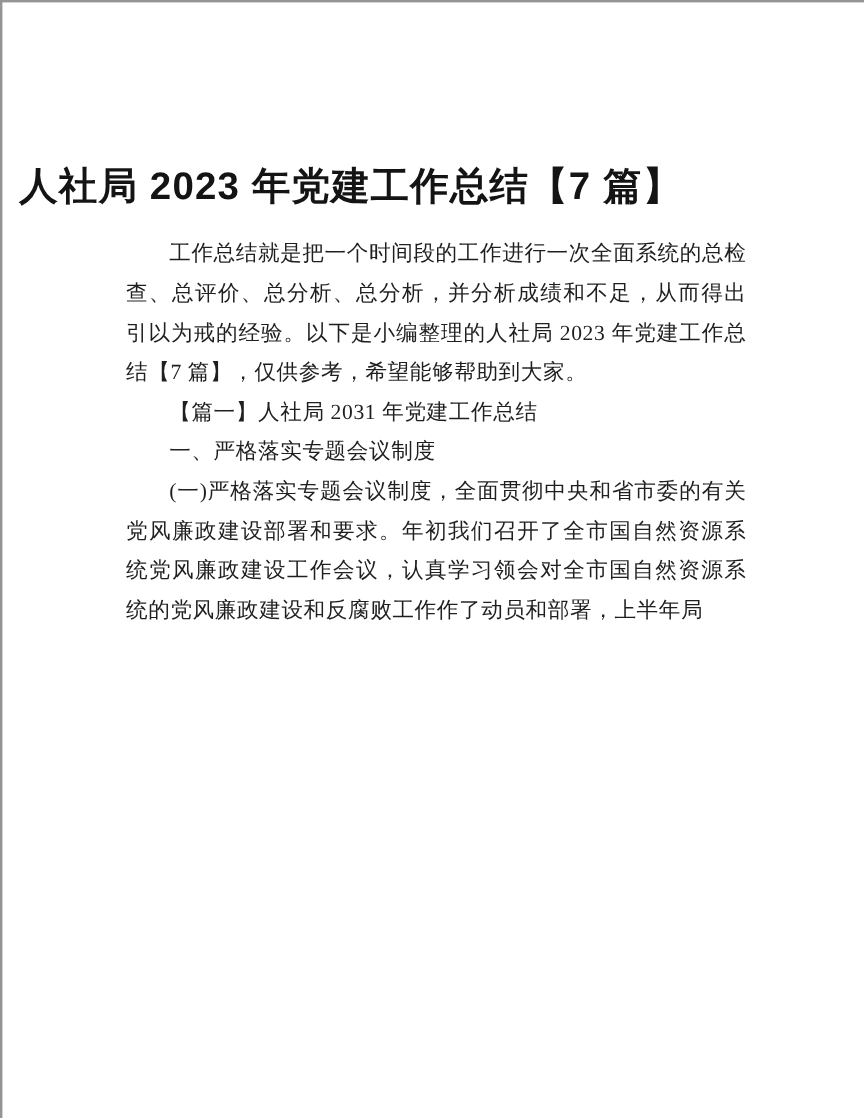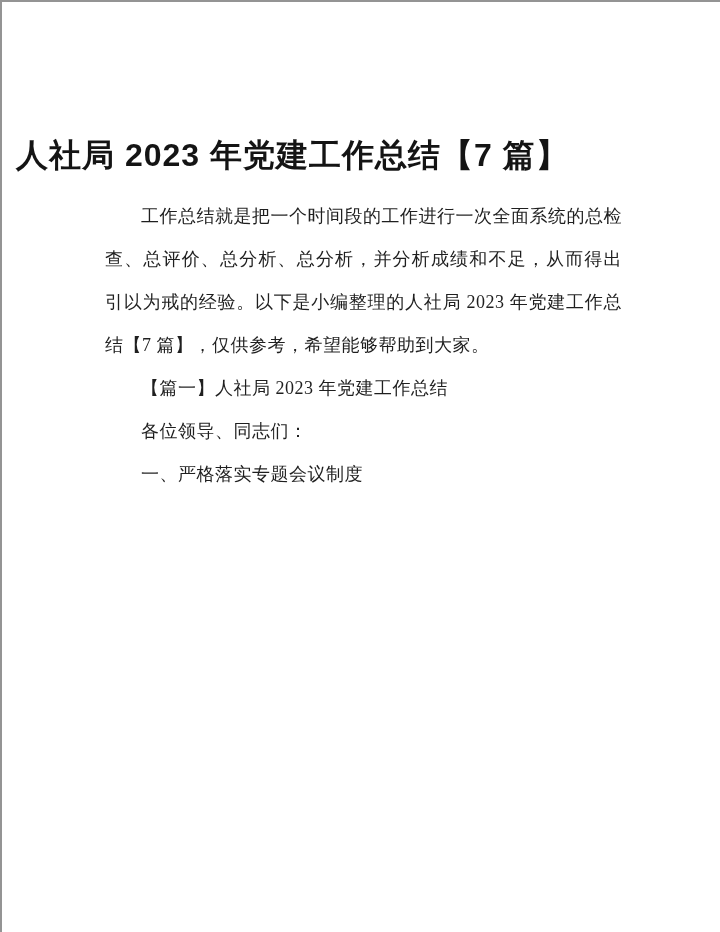--- a/index.html
+++ b/index.html
@@ -31,36 +31,36 @@
     letter-spacing: 1px;
     white-space: nowrap;
   }
   .doc-body {
     position: absolute;
     top: 193px;
     left: 103px;
     width: 517px;
     font-family: "Liberation Serif", "DejaVu Serif", serif;
     font-size: 18px;
-    line-height: 43px;
+    line-height: 33px;
     color: #1f1f1f;
     text-align: justify;
     letter-spacing: 0.5px;
   }
   .para {
     margin: 0;
     padding: 0;
     text-indent: 2em;
   }
 </style>
 </head>
 <body>
 
 <div class="page">
   <h1 class="doc-title">人社局 2023 年党建工作总结【7 篇】</h1>
 
   <div class="doc-body">
     <p class="para">工作总结就是把一个时间段的工作进行一次全面系统的总检查、总评价、总分析、总分析，并分析成绩和不足，从而得出引以为戒的经验。以下是小编整理的人社局 2023 年党建工作总结【7 篇】，仅供参考，希望能够帮助到大家。</p>
-    <p class="para">【篇一】人社局 2023 年党建工作总结</p>
-    <p class="para">各位领导、同志们：</p>
+    <p class="para">【篇一】人社局 2031 年党建工作总结</p>
     <p class="para">一、严格落实专题会议制度</p>
+    <p class="para">(一)严格落实专题会议制度，全面贯彻中央和省市委的有关党风廉政建设部署和要求。年初我们召开了全市国自然资源系统党风廉政建设工作会议，认真学习领会对全市国自然资源系统的党风廉政建设和反腐败工作作了动员和部署，上半年局</p>
   </div>
 </div>
 
 </body></html>

